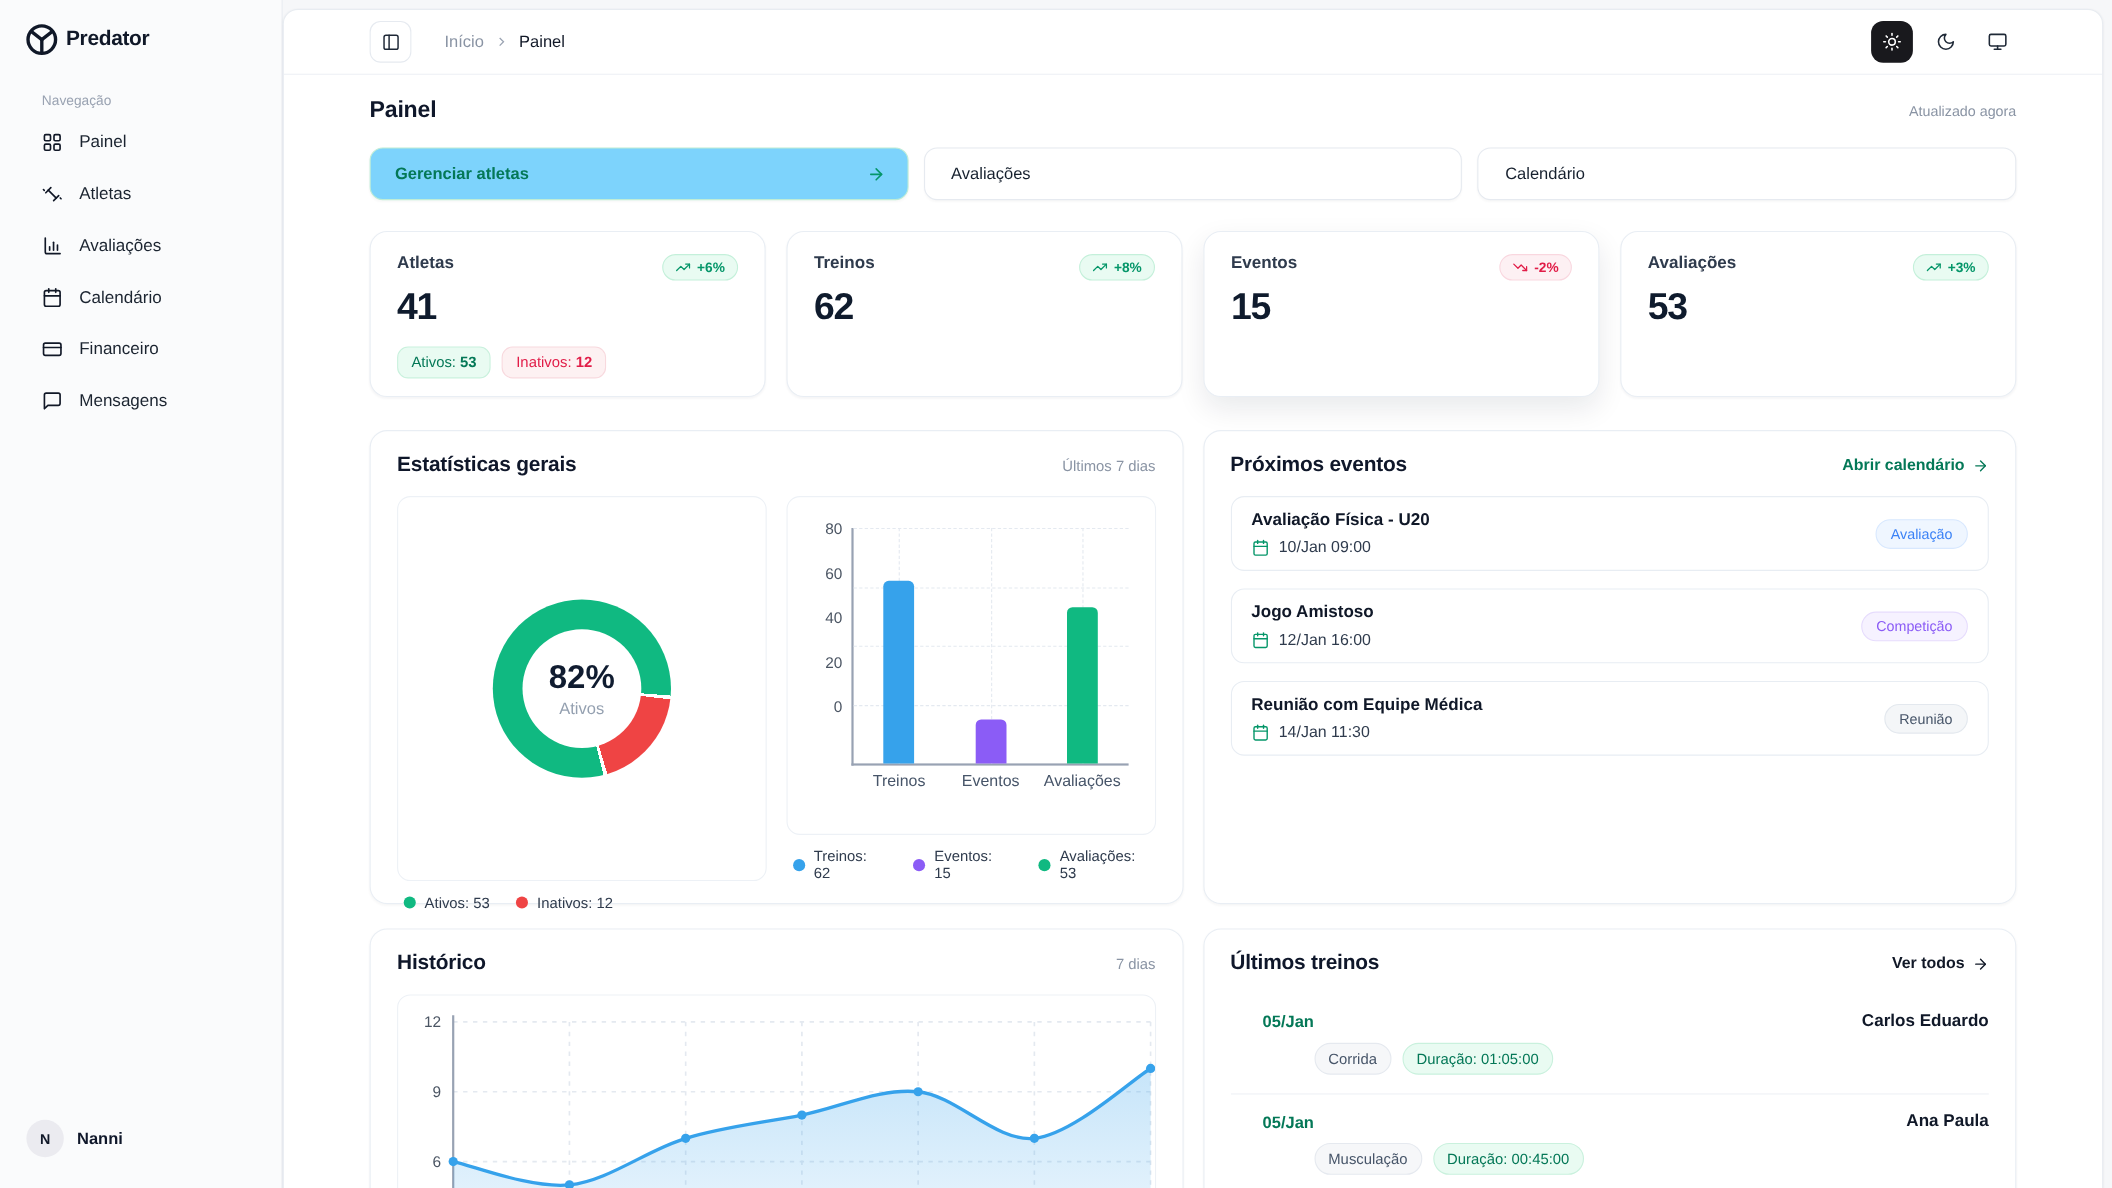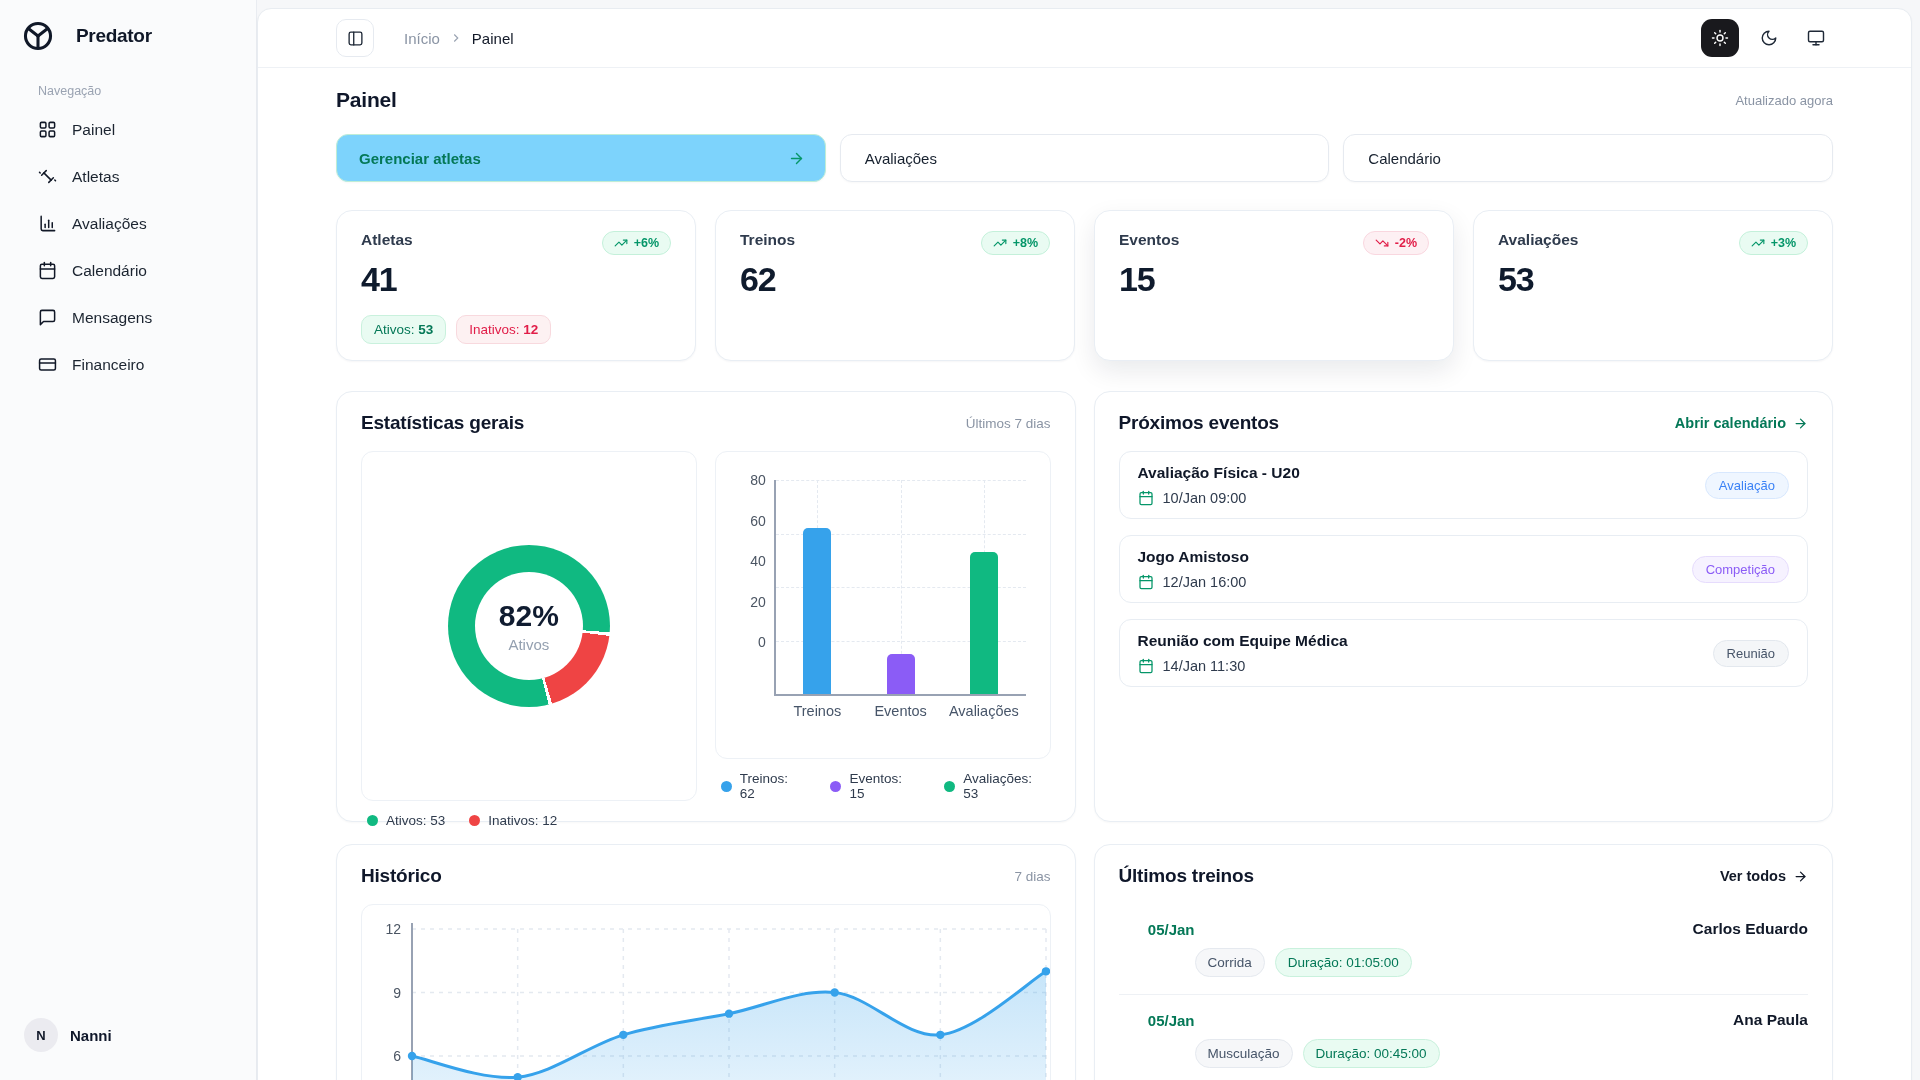--- a/index.html
+++ b/index.html
@@ -3,21 +3,21 @@
 <meta charset="utf-8">
 <style>
   * { box-sizing: border-box; margin: 0; padding: 0; }
   html,body { width:1920px; height:1080px; overflow:hidden; }
   body { font-family:"Liberation Sans",sans-serif; background:#f6f7f9; color:#0f172a; }
   svg { display:block; }
   .app { display:flex; height:1080px; }
 
   
   .sidebar { flex:0 0 257px; background:#fafbfc; border-right:1px solid #e9ecf1; display:flex; flex-direction:column; padding:20px 0 18px; }
-  .logo-row { display:flex; align-items:center; gap:22px; padding:0 22px; margin-bottom:32px; }
+  .logo-row { display:flex; align-items:center; gap:6px; padding:0 22px; margin-bottom:32px; }
   .brand { font-size:19px; font-weight:800; letter-spacing:-.3px; color:#101828; }
   .nav-label { font-size:12.5px; color:#9aa3b2; padding:0 38px; margin-bottom:8px; }
   .nav-item { display:flex; align-items:center; gap:15px; padding:14px 38px; font-size:15.5px; color:#1b2430; cursor:pointer; }
   .nav-item svg { width:19px; height:19px; stroke:#111827; stroke-width:1.9; fill:none; stroke-linecap:round; stroke-linejoin:round; }
   .sidebar-user { margin-top:auto; display:flex; align-items:center; gap:12px; padding:10px 24px; cursor:pointer; }
   .avatar { width:34px; height:34px; border-radius:50%; background:#ebebf0; display:flex; align-items:center; justify-content:center; font-size:13px; font-weight:700; color:#101828; }
   .user-name { font-size:15px; font-weight:600; }
 
   
   .main-col { flex:1; padding:8px 8px 0 0;border-radius:31px; }
@@ -178,33 +178,33 @@
               <path d="M16 2v4"></path>
               <rect x="3" y="4" width="18" height="18" rx="2"></rect>
               <path d="M3 10h18"></path>
             </svg>
           </span>
         <span>Calendário</span>
       </div>
       <div class="nav-item">
         <span>
             <svg viewBox="0 0 24 24">
-              <path d="M21 15a2 2 0 0 1-2 2H7l-4 4V5a2 2 0 0 1 2-2h14a2 2 0 0 1 2 2z"></path>
-            </svg>
-          </span>
-        <span>Mensagens</span>
-      </div>
-      <div class="nav-item">
-        <span>
-            <svg viewBox="0 0 24 24">
               <rect x="2" y="5" width="20" height="14" rx="2"></rect>
               <path d="M2 10h20"></path>
             </svg>
           </span>
         <span>Financeiro</span>
+      </div>
+      <div class="nav-item">
+        <span>
+            <svg viewBox="0 0 24 24">
+              <path d="M21 15a2 2 0 0 1-2 2H7l-4 4V5a2 2 0 0 1 2-2h14a2 2 0 0 1 2 2z"></path>
+            </svg>
+          </span>
+        <span>Mensagens</span>
       </div>
     </nav>
 
     <div class="sidebar-user">
       <span class="avatar">N</span>
       <span class="user-name">Nanni</span>
     </div>
   </aside>
 
   <div class="main-col">

